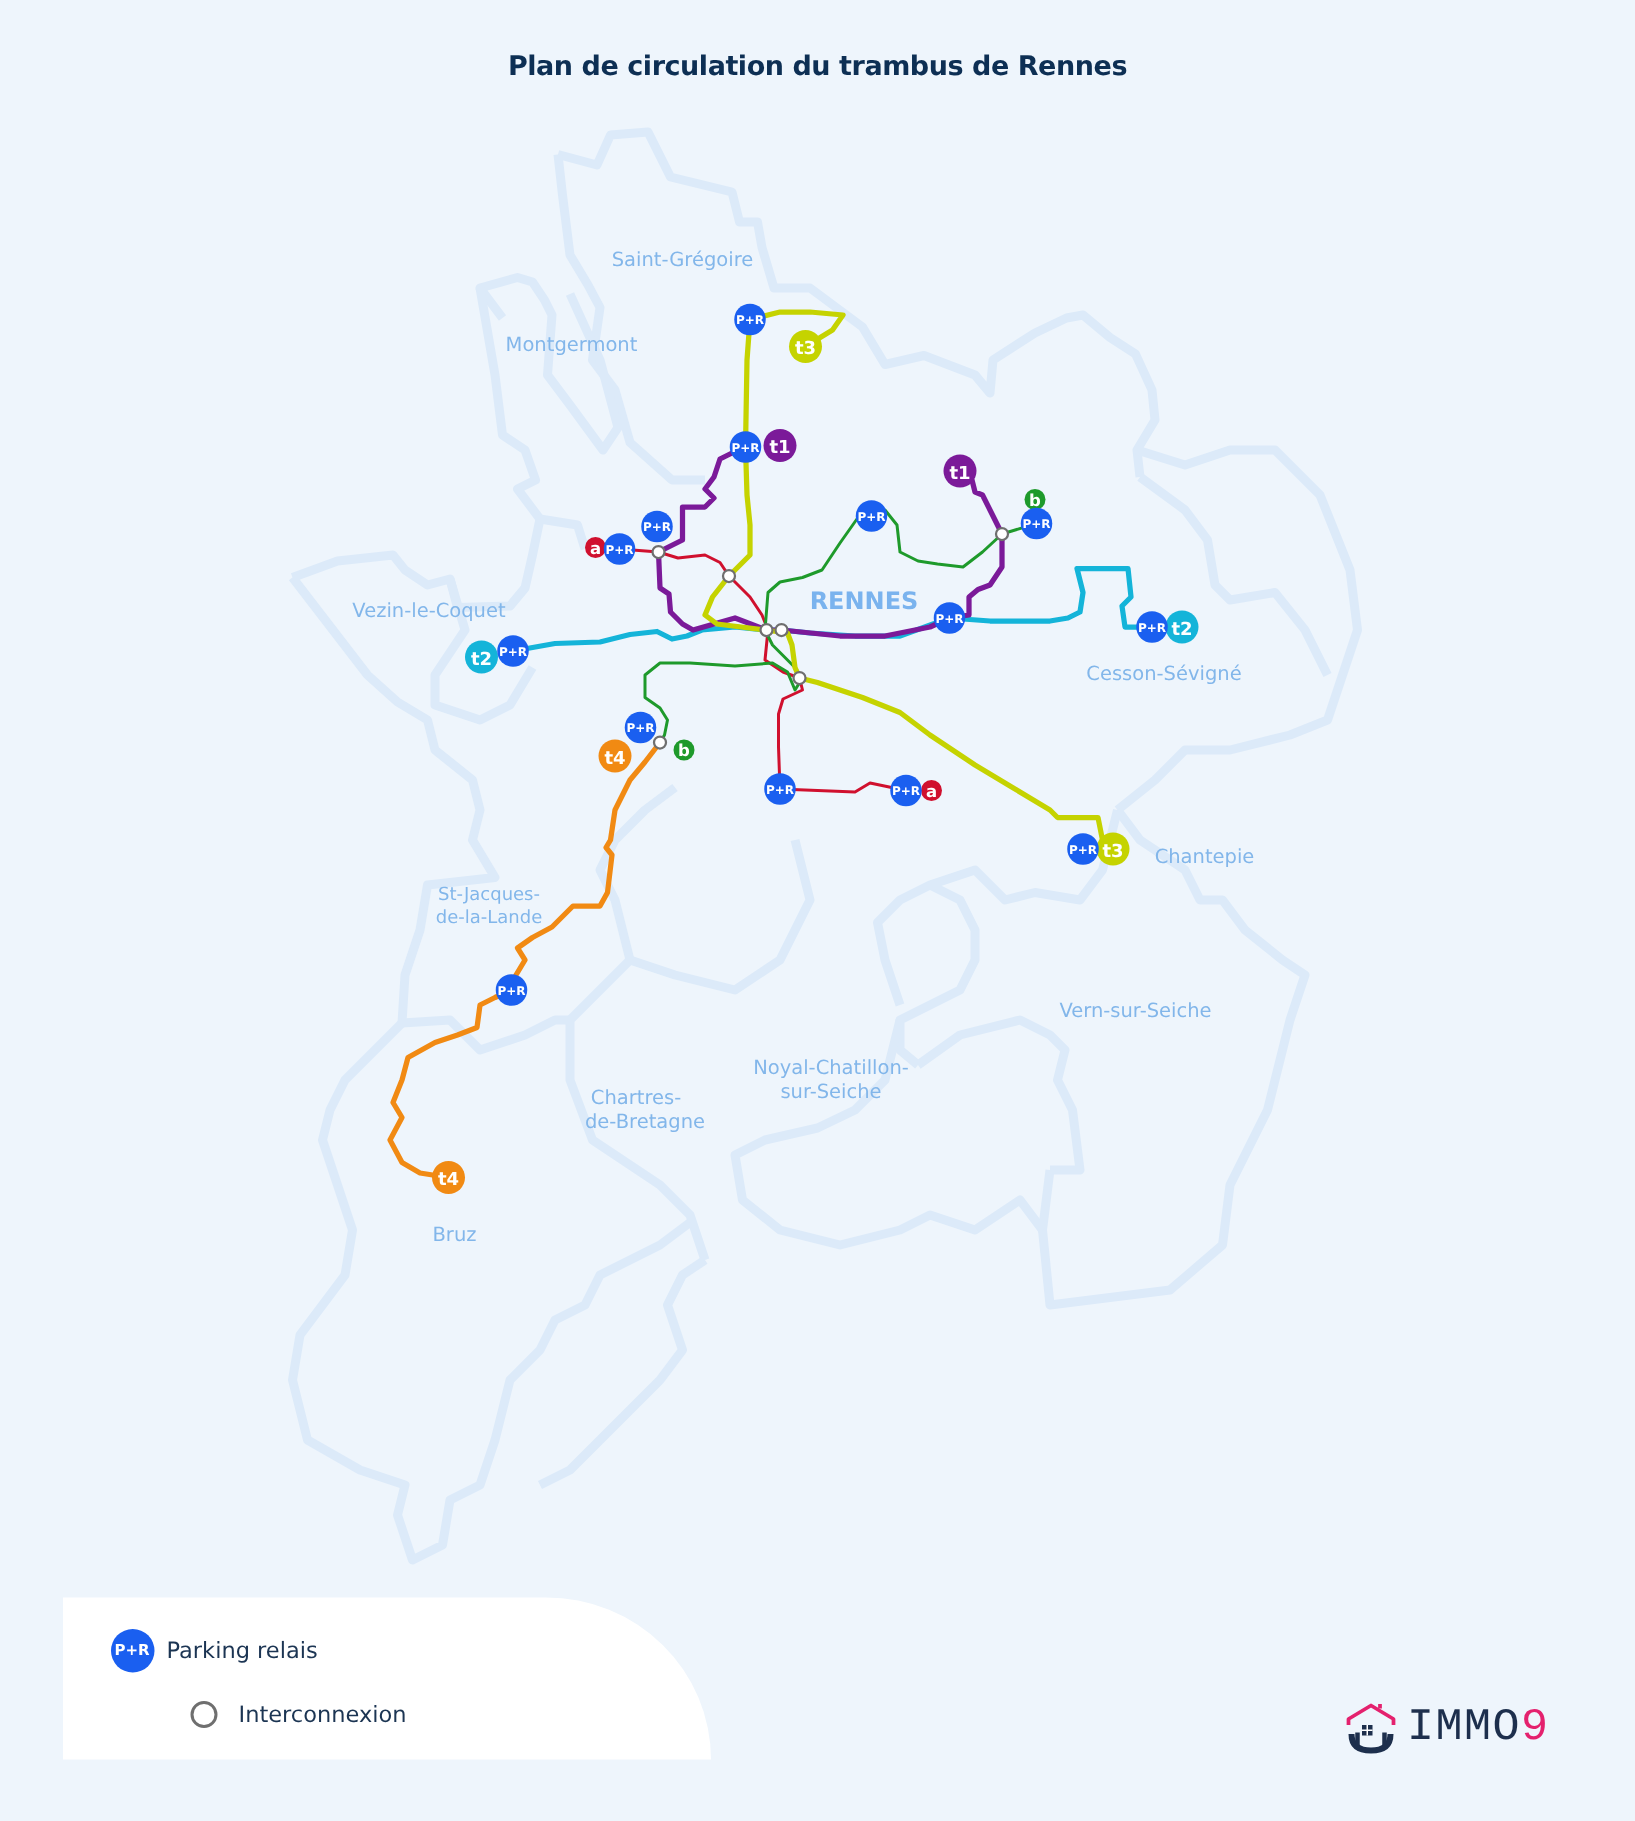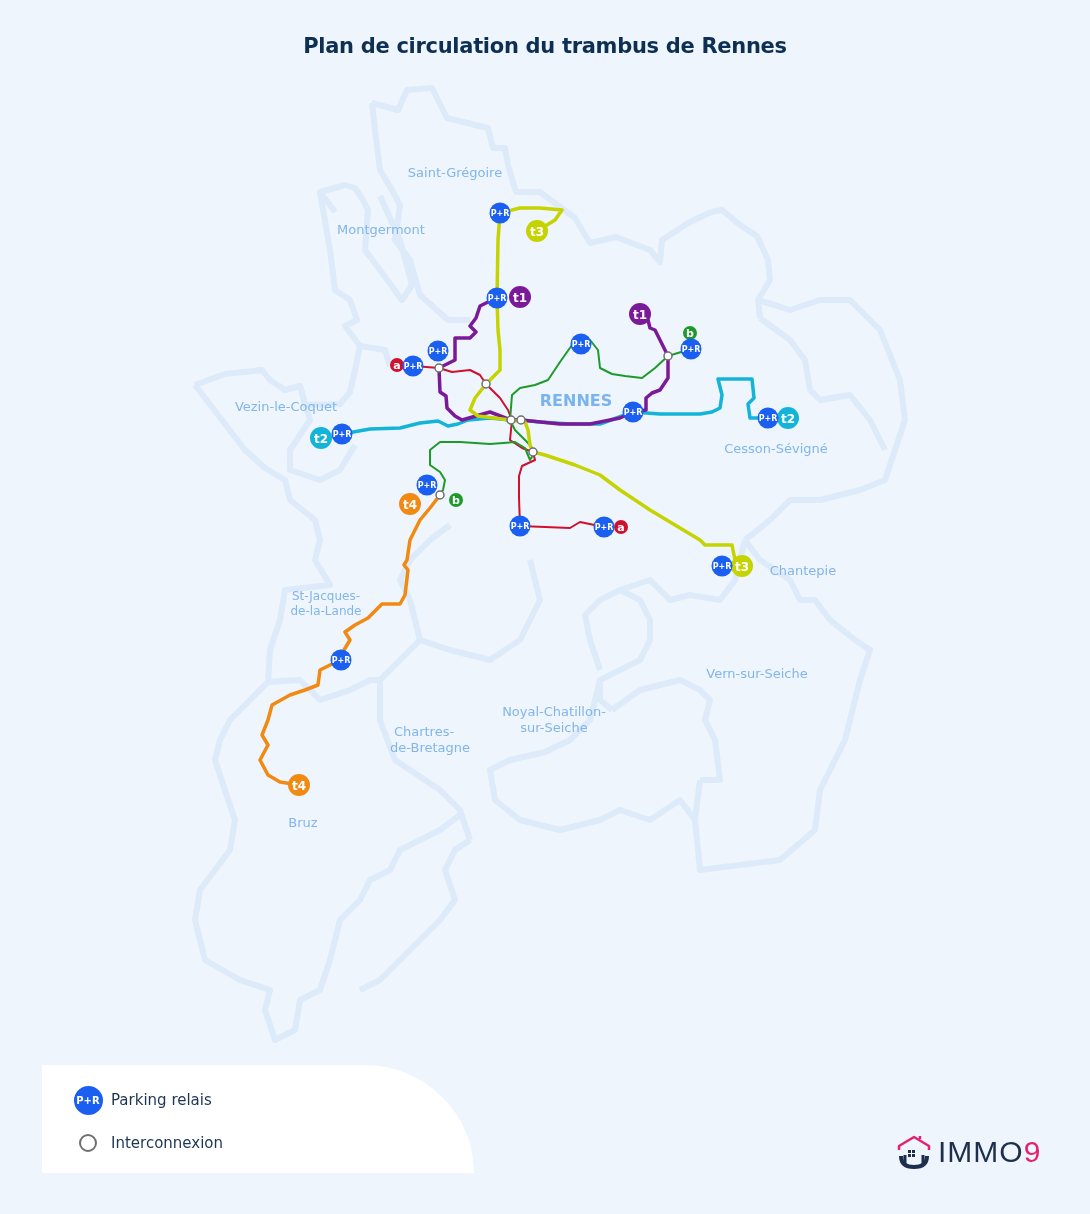--- a/index.html
+++ b/index.html
@@ -7,21 +7,21 @@
     width: 1090px; height: 1214px;
     background: #eef5fc;
     position: relative;
     overflow: hidden;
     font-family: "Liberation Sans", "DejaVu Sans", sans-serif;
   }
   .title {
     position: absolute; left: 0; top: 34px; width: 1090px;
     text-align: center;
     font-family: "DejaVu Sans", sans-serif;
-    font-weight: bold; font-size: 21px;
+    font-weight: bold; font-size: 18px;
     color: #0d2f54; letter-spacing: -0.3px;
   }
   svg.map { position: absolute; left: 0; top: 0; }
   .commune { fill: none; stroke: #dceaf9; stroke-width: 6; stroke-linejoin: round; }
   .commune-label {
     font-family: "DejaVu Sans", sans-serif;
     font-size: 13px; fill: #82b6ea;
   }
   .rennes-label {
     font-family: "DejaVu Sans", sans-serif;
@@ -48,21 +48,21 @@
     color: #fff; font-family: "DejaVu Sans", sans-serif; font-weight: bold; font-size: 10px;
     display: flex; align-items: center; justify-content: center;
   }
   .ic-circle {
     width: 14px; height: 14px; border-radius: 50%; border: 2.5px solid #6f6f6f; background: #fff;
   }
   .logo {
     position: absolute; left: 896px; top: 1134px; display: flex; align-items: center;
   }
   .logo .word {
-    font-family: Liberation Sans, sans-serif; font-size: 30px; color: #1d2f4d;
+    font-family: Liberation Mono, monospace; font-size: 30px; color: #1d2f4d;
     letter-spacing: 1px; margin-left: 6px;
   }
   .logo .nine { color: #e4216e; }
 </style>
 </head>
 <body>
 
 <div class="title">Plan de circulation du trambus de Rennes</div>
 
 <svg class="map" width="1090" height="1214" viewBox="0 0 1090 1214">
@@ -250,21 +250,21 @@
   </g>
 </svg>
 
 <div class="legend">
   <div class="legend-row" style="top:20px;">
     <div class="sym">
         <div class="pr-badge">P+R</div>
       </div>
     <span class="lbl">Parking relais</span>
   </div>
-  <div class="legend-row" style="top:63px;">
+  <div class="legend-row" style="top:63px;padding-left:48px;">
     <div class="sym">
         <div class="ic-circle"></div>
       </div>
     <span class="lbl">Interconnexion</span>
   </div>
 </div>
 
 <div class="logo">
   <svg width="36" height="36" viewBox="0 0 36 36">
     <path d="M3,16 L3,12 L18,3 L33,12 L33,16" fill="none" stroke="#e4216e" stroke-width="2.5" stroke-linejoin="round"></path>

